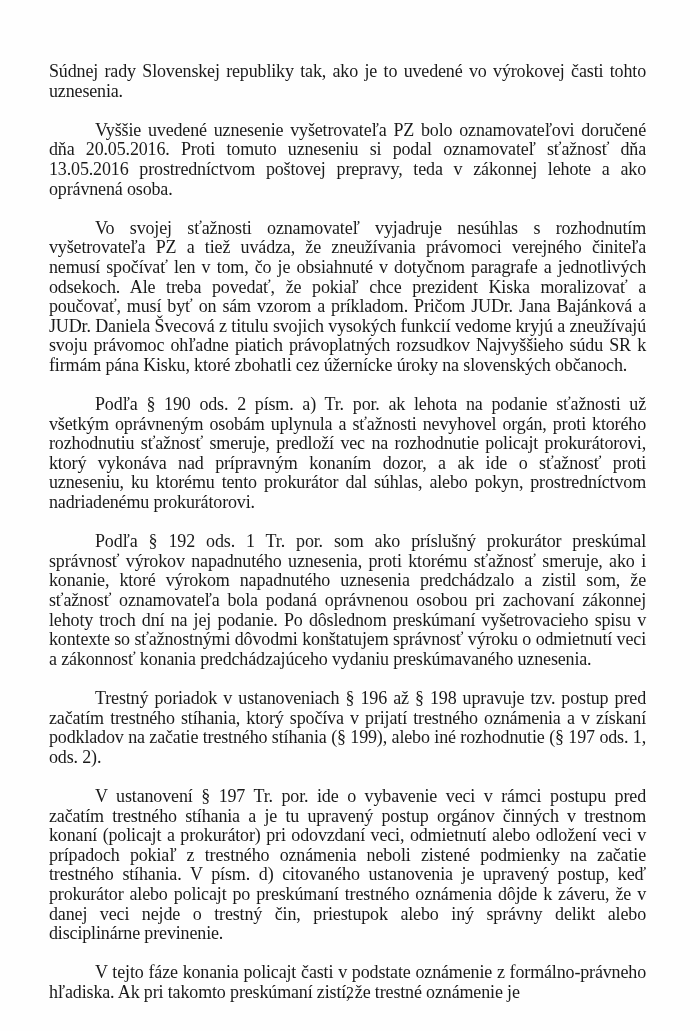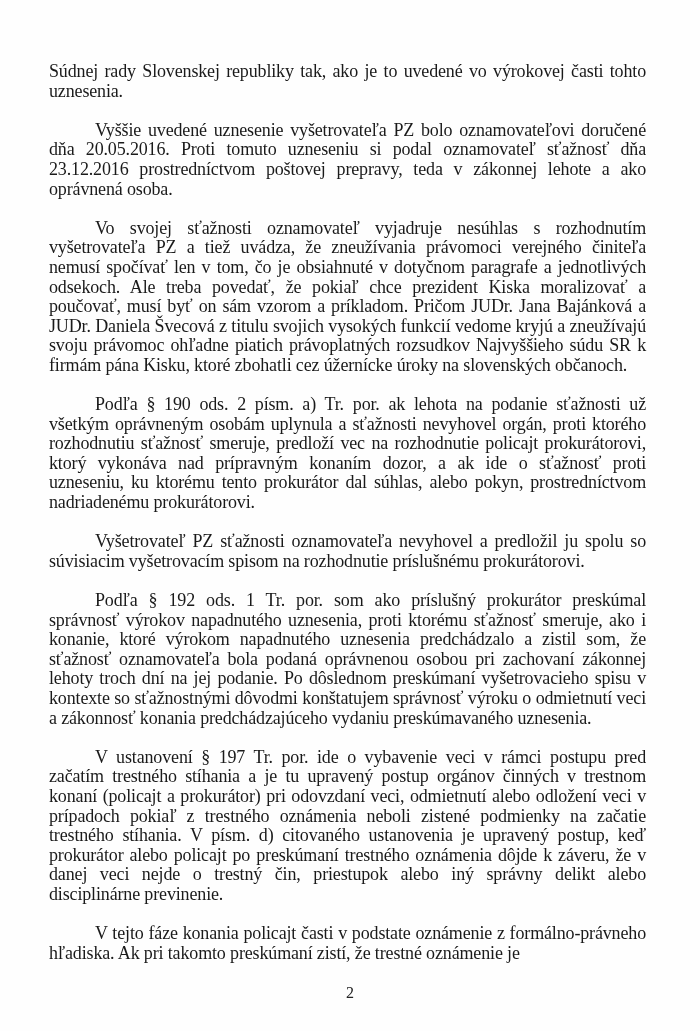--- a/index.html
+++ b/index.html
@@ -50,22 +50,22 @@
       font-size: 16px;
       color: #222;
     }
   </style>
 </head>
 <body>
 
 <div class="page">
   <div class="content">
     <p class="para">Súdnej rady Slovenskej republiky tak, ako je to uvedené  vo výrokovej časti tohto uznesenia.</p>
-    <p class="para indent">Vyššie uvedené uznesenie  vyšetrovateľa  PZ bolo oznamovateľovi doručené dňa 20.05.2016. Proti tomuto uzneseniu  si podal oznamovateľ sťažnosť dňa 23.12.2016 prostredníctvom poštovej prepravy, teda v zákonnej lehote a ako oprávnená osoba.</p>
+    <p class="para indent">Vyššie uvedené uznesenie  vyšetrovateľa  PZ bolo oznamovateľovi doručené dňa 20.05.2016. Proti tomuto uzneseniu  si podal oznamovateľ sťažnosť dňa 13.05.2016 prostredníctvom poštovej prepravy, teda v zákonnej lehote a ako oprávnená osoba.</p>
     <p class="para indent">Vo svojej sťažnosti oznamovateľ vyjadruje nesúhlas s rozhodnutím vyšetrovateľa PZ a tiež uvádza, že zneužívania právomoci verejného činiteľa nemusí spočívať len v tom, čo je obsiahnuté v dotyčnom paragrafe a jednotlivých odsekoch. Ale treba povedať, že pokiaľ chce prezident  Kiska moralizovať a poučovať, musí byť on sám vzorom  a príkladom. Pričom JUDr. Jana Bajánková  a JUDr. Daniela Švecová z titulu svojich vysokých funkcií vedome kryjú a zneužívajú svoju právomoc ohľadne piatich právoplatných rozsudkov Najvyššieho súdu SR k firmám pána Kisku, ktoré zbohatli cez úžernícke úroky na slovenských občanoch.</p>
     <p class="para indent">Podľa § 190 ods. 2 písm. a) Tr. por. ak lehota na podanie sťažnosti už všetkým oprávneným osobám uplynula a sťažnosti nevyhovel orgán, proti ktorého rozhodnutiu sťažnosť smeruje, predloží vec na rozhodnutie policajt prokurátorovi, ktorý vykonáva nad prípravným konaním dozor, a ak ide o sťažnosť proti uzneseniu, ku ktorému tento prokurátor dal súhlas, alebo pokyn, prostredníctvom nadriadenému prokurátorovi.</p>
-    <p class="para indent">Vyšetrovateľ  PZ sťažnosti oznamovateľa nevyhovel a predložil ju spolu so súvisiacim vyšetrovacím spisom na rozhodnutie príslušnému prokurátorovi.</p>
     <p class="para indent">Podľa § 192 ods. 1 Tr. por. som ako príslušný prokurátor preskúmal správnosť výrokov napadnutého uznesenia, proti ktorému sťažnosť smeruje, ako i konanie, ktoré výrokom napadnutého uznesenia predchádzalo a zistil som, že sťažnosť oznamovateľa bola podaná oprávnenou osobou pri zachovaní zákonnej lehoty troch dní na jej podanie. Po dôslednom preskúmaní vyšetrovacieho spisu v kontexte so sťažnostnými dôvodmi konštatujem správnosť výroku o odmietnutí veci a zákonnosť konania predchádzajúceho vydaniu preskúmavaného uznesenia.</p>
+    <p class="para indent">Trestný poriadok v ustanoveniach § 196 až § 198 upravuje tzv. postup pred začatím trestného stíhania, ktorý spočíva v prijatí trestného oznámenia a v získaní podkladov na začatie trestného stíhania (§ 199), alebo iné rozhodnutie (§ 197 ods. 1, ods. 2).</p>
     <p class="para indent">V ustanovení § 197 Tr. por. ide o vybavenie veci v rámci postupu pred začatím trestného stíhania a je tu upravený postup orgánov činných v trestnom konaní (policajt a prokurátor) pri odovzdaní veci, odmietnutí alebo odložení veci v prípadoch pokiaľ z trestného oznámenia neboli zistené podmienky na začatie trestného stíhania. V písm. d) citovaného ustanovenia je upravený postup, keď prokurátor alebo policajt po preskúmaní trestného oznámenia dôjde k záveru, že v danej veci nejde o trestný čin, priestupok alebo iný správny delikt alebo disciplinárne previnenie.</p>
     <p class="para indent">V tejto fáze konania policajt časti v podstate oznámenie z formálno-právneho hľadiska. Ak pri takomto preskúmaní zistí, že trestné oznámenie je</p>
   </div>
   <div class="page-number">2</div>
 </div>
 
 </body></html>

